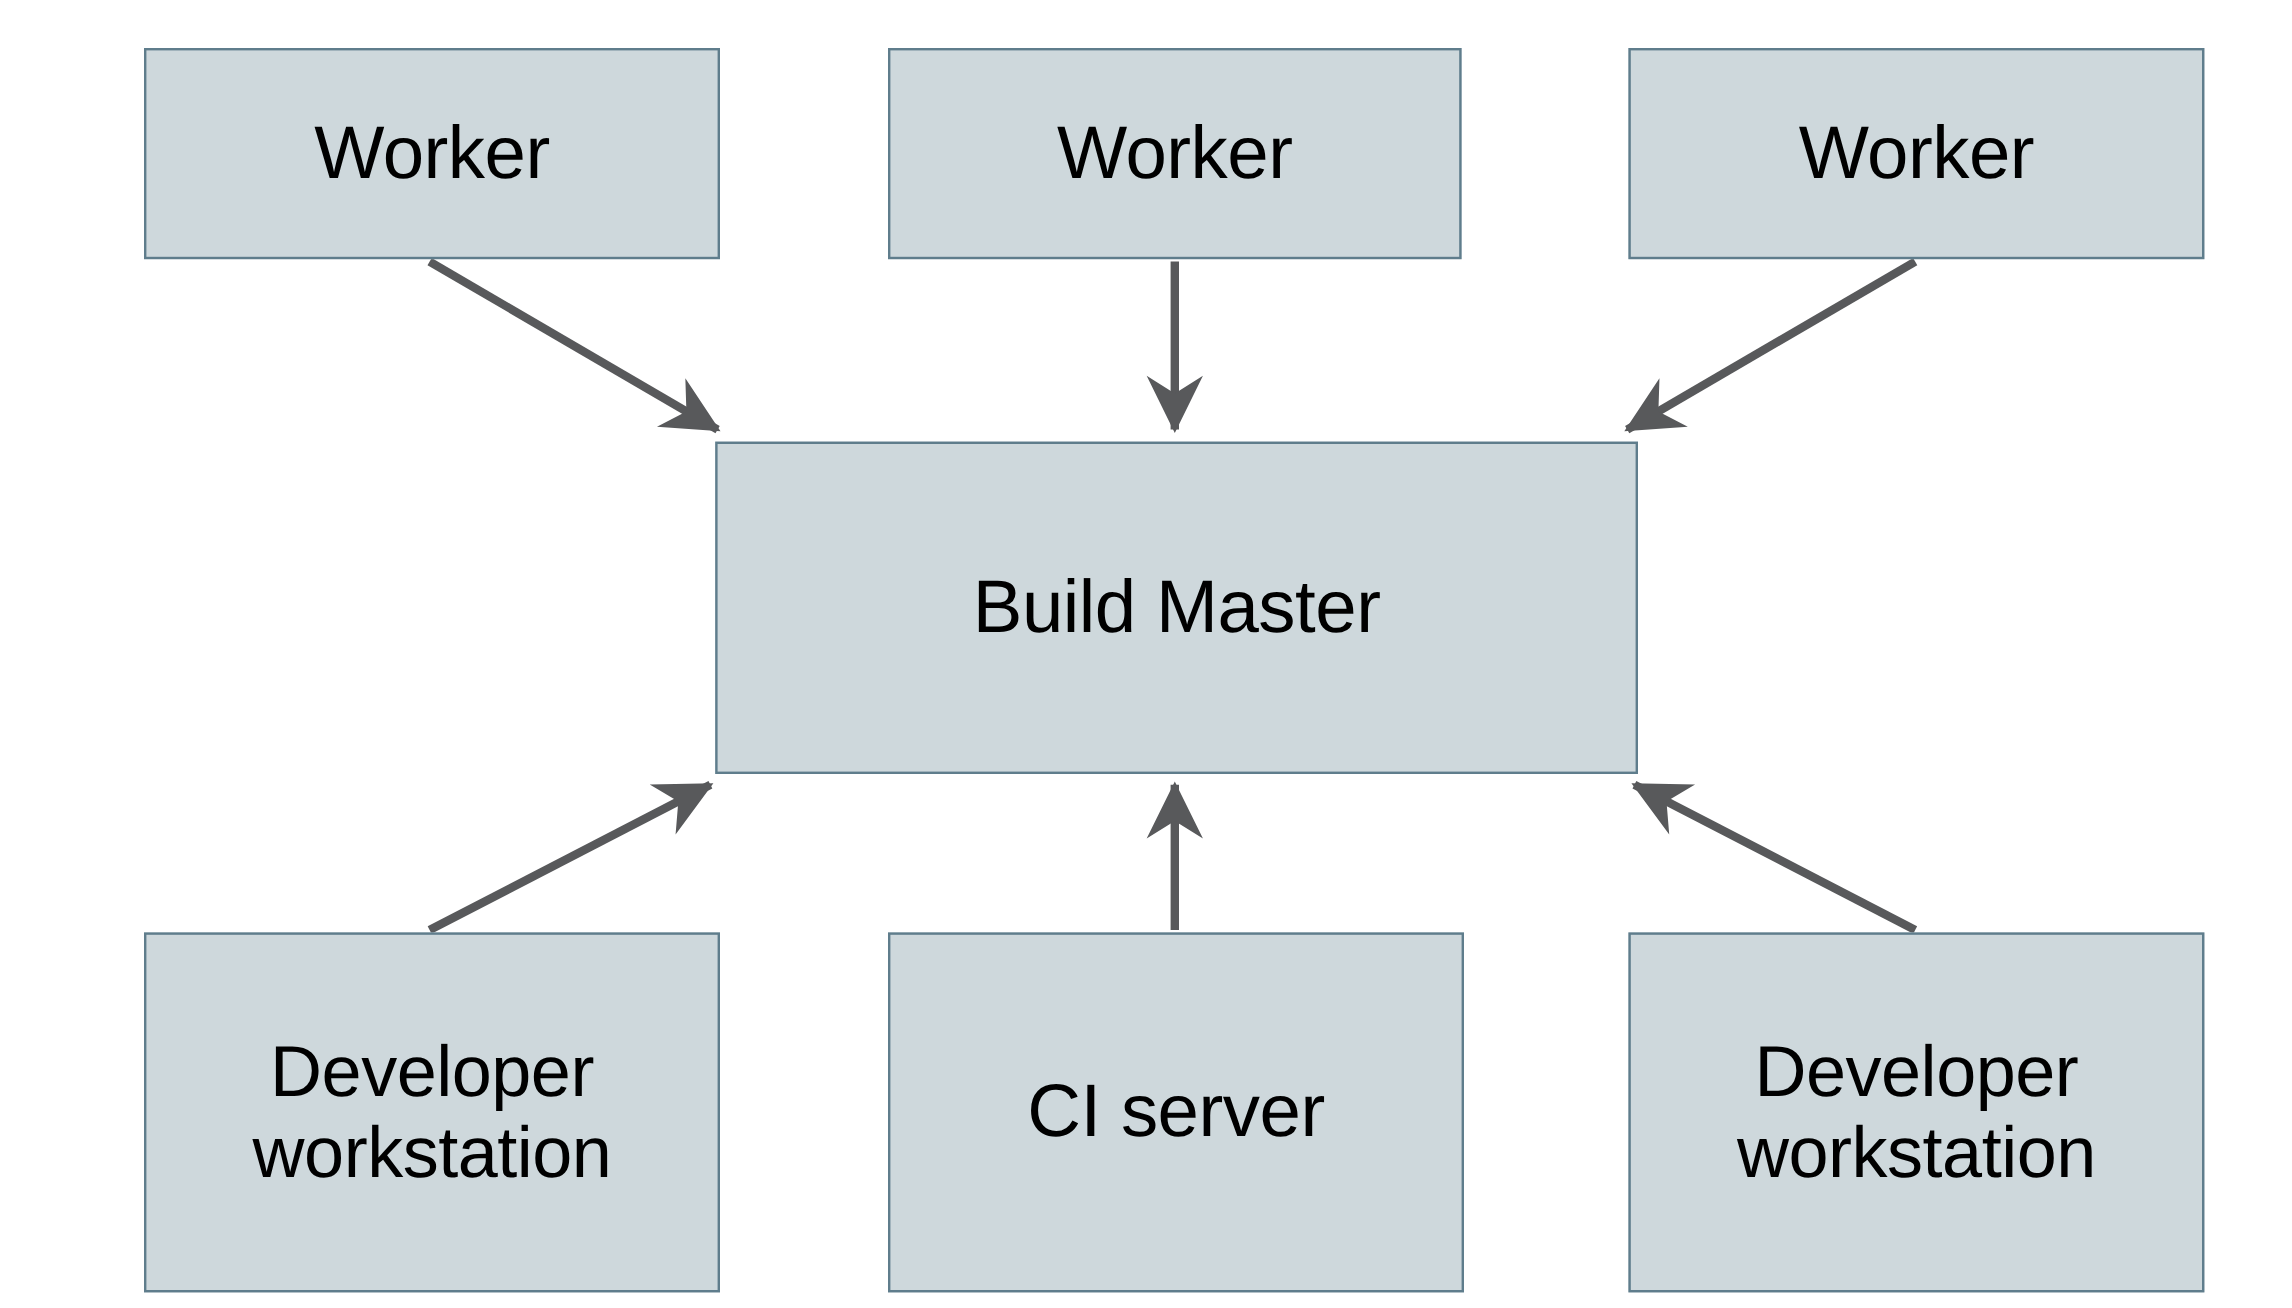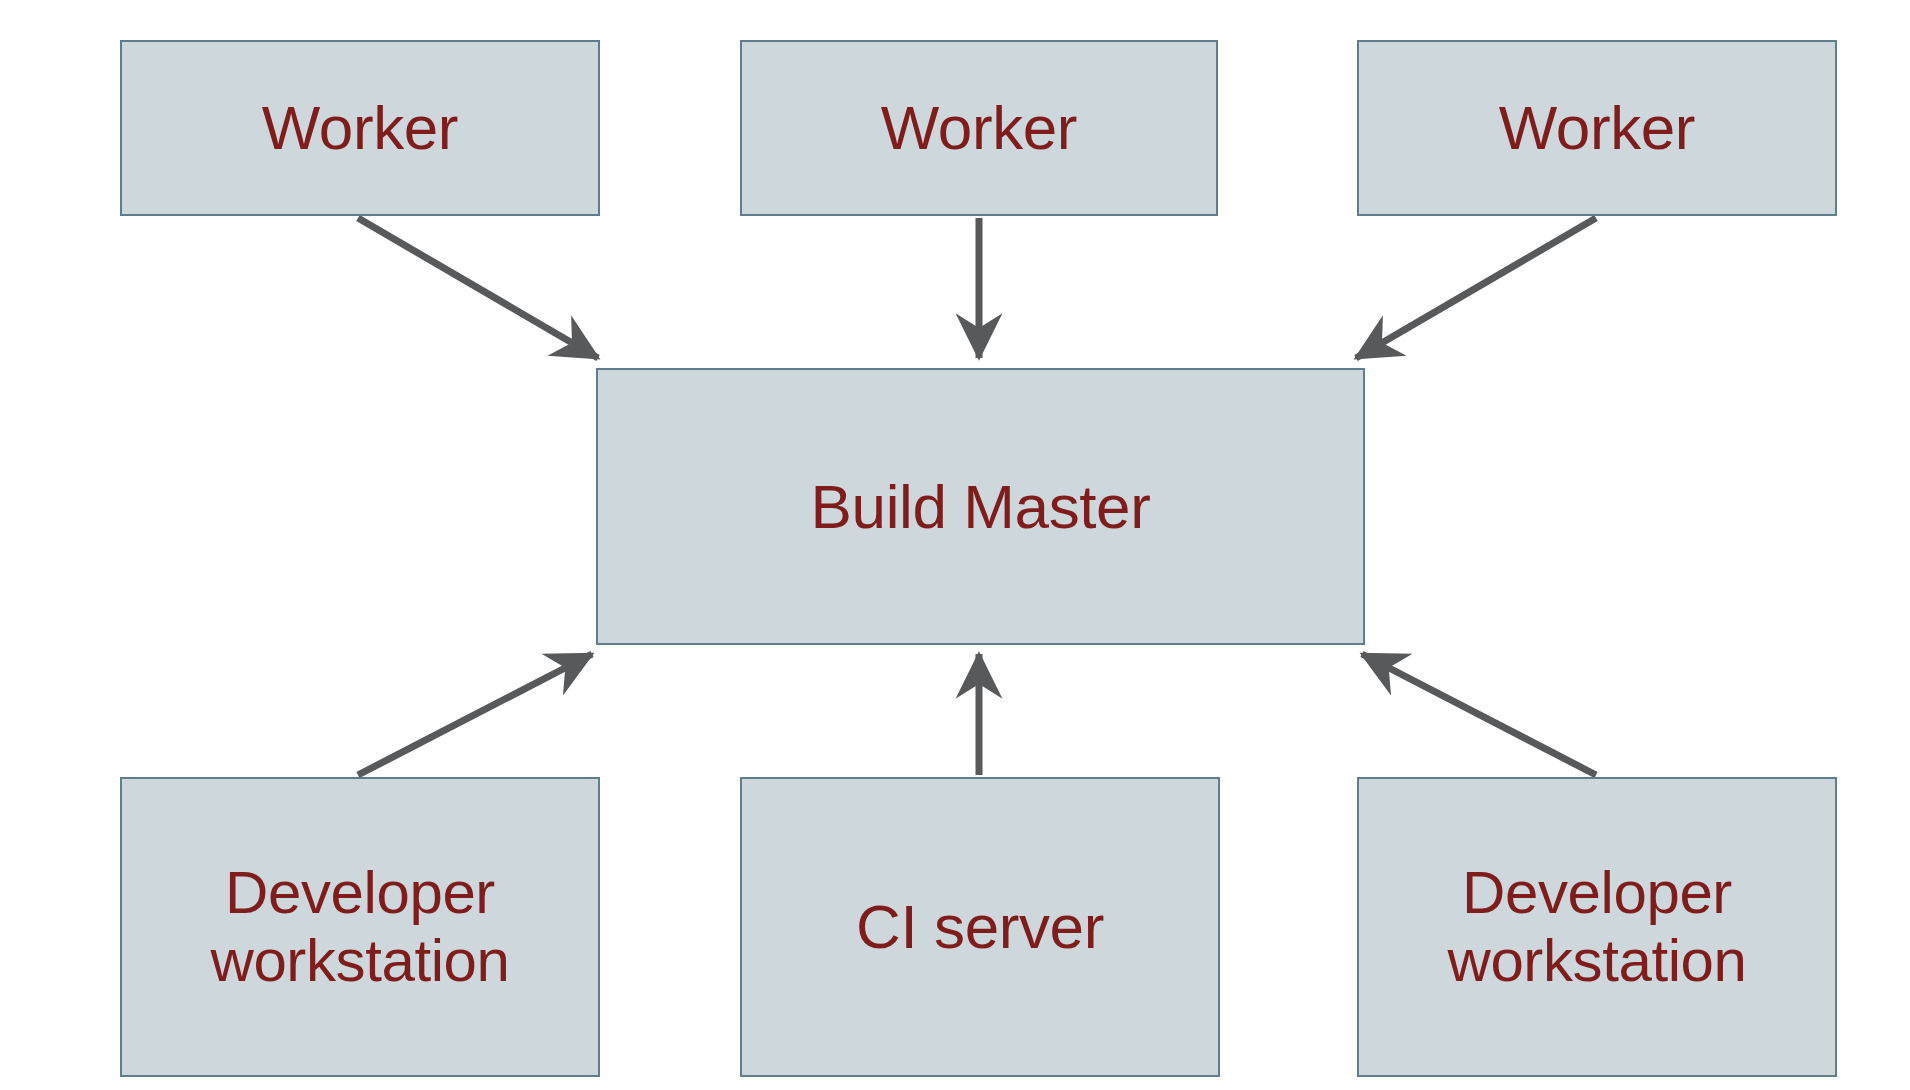--- a/index.html
+++ b/index.html
@@ -38,21 +38,21 @@
     text-align: center;
     color: #000000;
     z-index: 2;
   }
   .node-label {
     font-family: "Liberation Sans", sans-serif;
     font-size: 62px;
     line-height: 1.12;
     font-weight: 400;
     letter-spacing: -0.4px;
-    color: #7f1d1d;
+    color: #000000;
     white-space: pre-line;
     padding: 0 6px;
   }
   .node-label.two-line {
     font-size: 60px;
     line-height: 1.14;
   }
 
   
   #node-worker-left   { left:120px;  top:40px;   width:480px; height:176px; }

